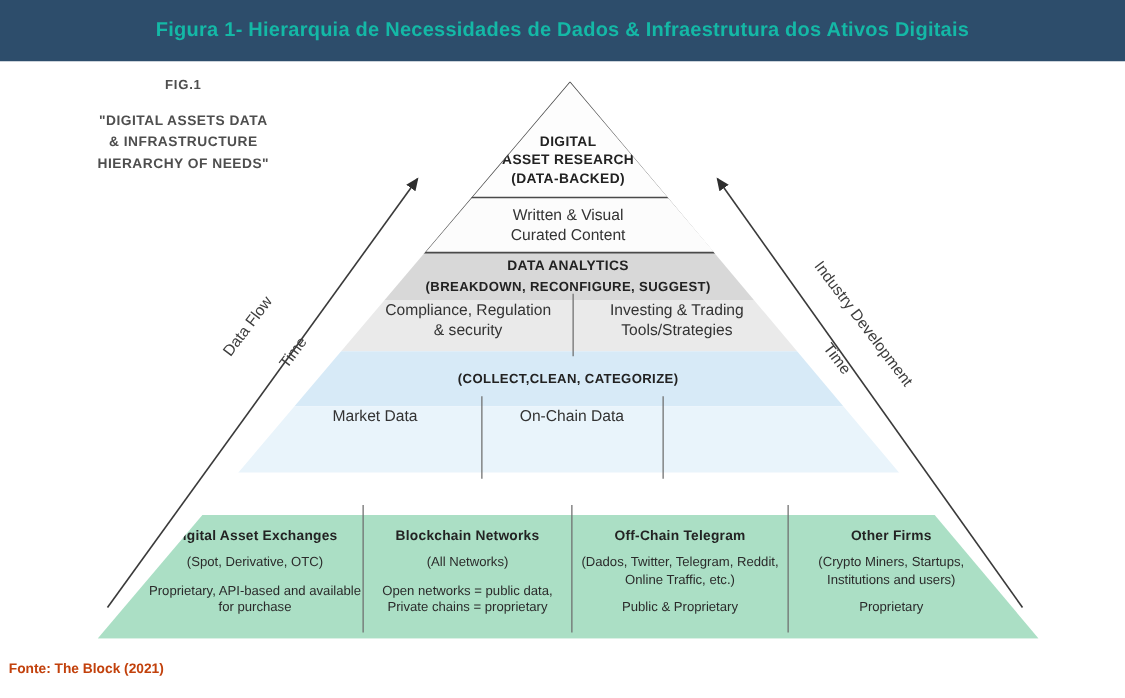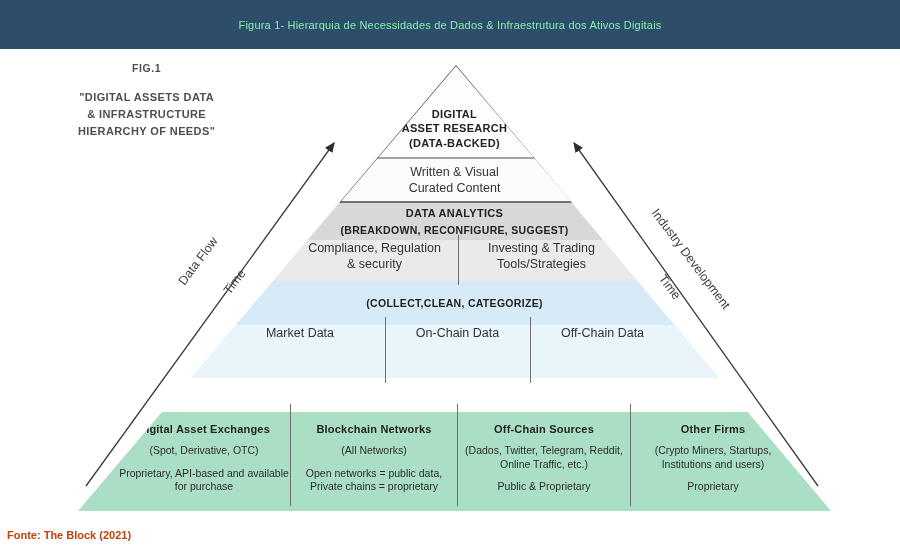--- a/index.html
+++ b/index.html
@@ -6,21 +6,21 @@
   body { background:#fff; }
   .page {
     position:relative; width:900px; height:558px; background:#ffffff;
     font-family:"Liberation Sans", sans-serif; overflow:hidden;
   }
   
   .titlebar {
     position:absolute; left:0; top:0; width:900px; height:49px;
     background:#2d4d6b; display:flex; align-items:center; justify-content:center;
   }
-  .titlebar span { color:#86efac; font-weight:normal; font-size:11px; letter-spacing:0.2px; }
+  .titlebar span { color:#14b8a6; font-weight:bold; font-size:16px; letter-spacing:0.2px; }
 
   
   .fig-note { position:absolute; left:78px; top:62px; color:#4e4e4e;text-align:center; }
   .fig-number { font-size:10.5px; font-weight:700; letter-spacing:0.6px; margin-bottom:15px; }
   .quote { font-size:11px; font-weight:700; line-height:17px; letter-spacing:0.4px; }
 
   
   .pyramid {
     position:absolute; left:78px; top:65px; width:753px; height:446px;
     clip-path:polygon(50.2% 0, 100% 100%, 0 100%);
@@ -135,37 +135,36 @@
       </div>
     </div>
 
     <div class="band b-aggregation">
       <div class="band-sub">(COLLECT,CLEAN, CATEGORIZE)</div>
     </div>
 
     <div class="band b-gcells">
       <div class="cell gcell1">Market Data</div>
       <div class="cell gcell2">On-Chain Data</div>
-      <div class="cell gcell3">Off-Chain Data</div>
     </div>
 
 
     <div class="band b-sources">
       <div class="scell s1">
         <div class="s-title">Digital Asset Exchanges</div>
         <div class="s-sub">(Spot, Derivative, OTC)</div>
         <div class="s-detail">Proprietary, API-based and available for purchase</div>
       </div>
       <div class="scell s2">
         <div class="s-title">Blockchain Networks</div>
         <div class="s-sub">(All Networks)</div>
         <div class="s-detail">Open networks = public data, Private chains = proprietary</div>
       </div>
       <div class="scell s3">
-        <div class="s-title">Off-Chain Sources</div>
+        <div class="s-title">Off-Chain Telegram</div>
         <div class="s-sub">(Dados, Twitter, Telegram, Reddit,  Online Traffic,  etc.)</div>
         <div class="s-detail">Public &amp; Proprietary</div>
       </div>
       <div class="scell s4">
         <div class="s-title">Other Firms</div>
         <div class="s-sub">(Crypto Miners, Startups, Institutions and users)</div>
         <div class="s-detail">Proprietary</div>
       </div>
     </div>
 

